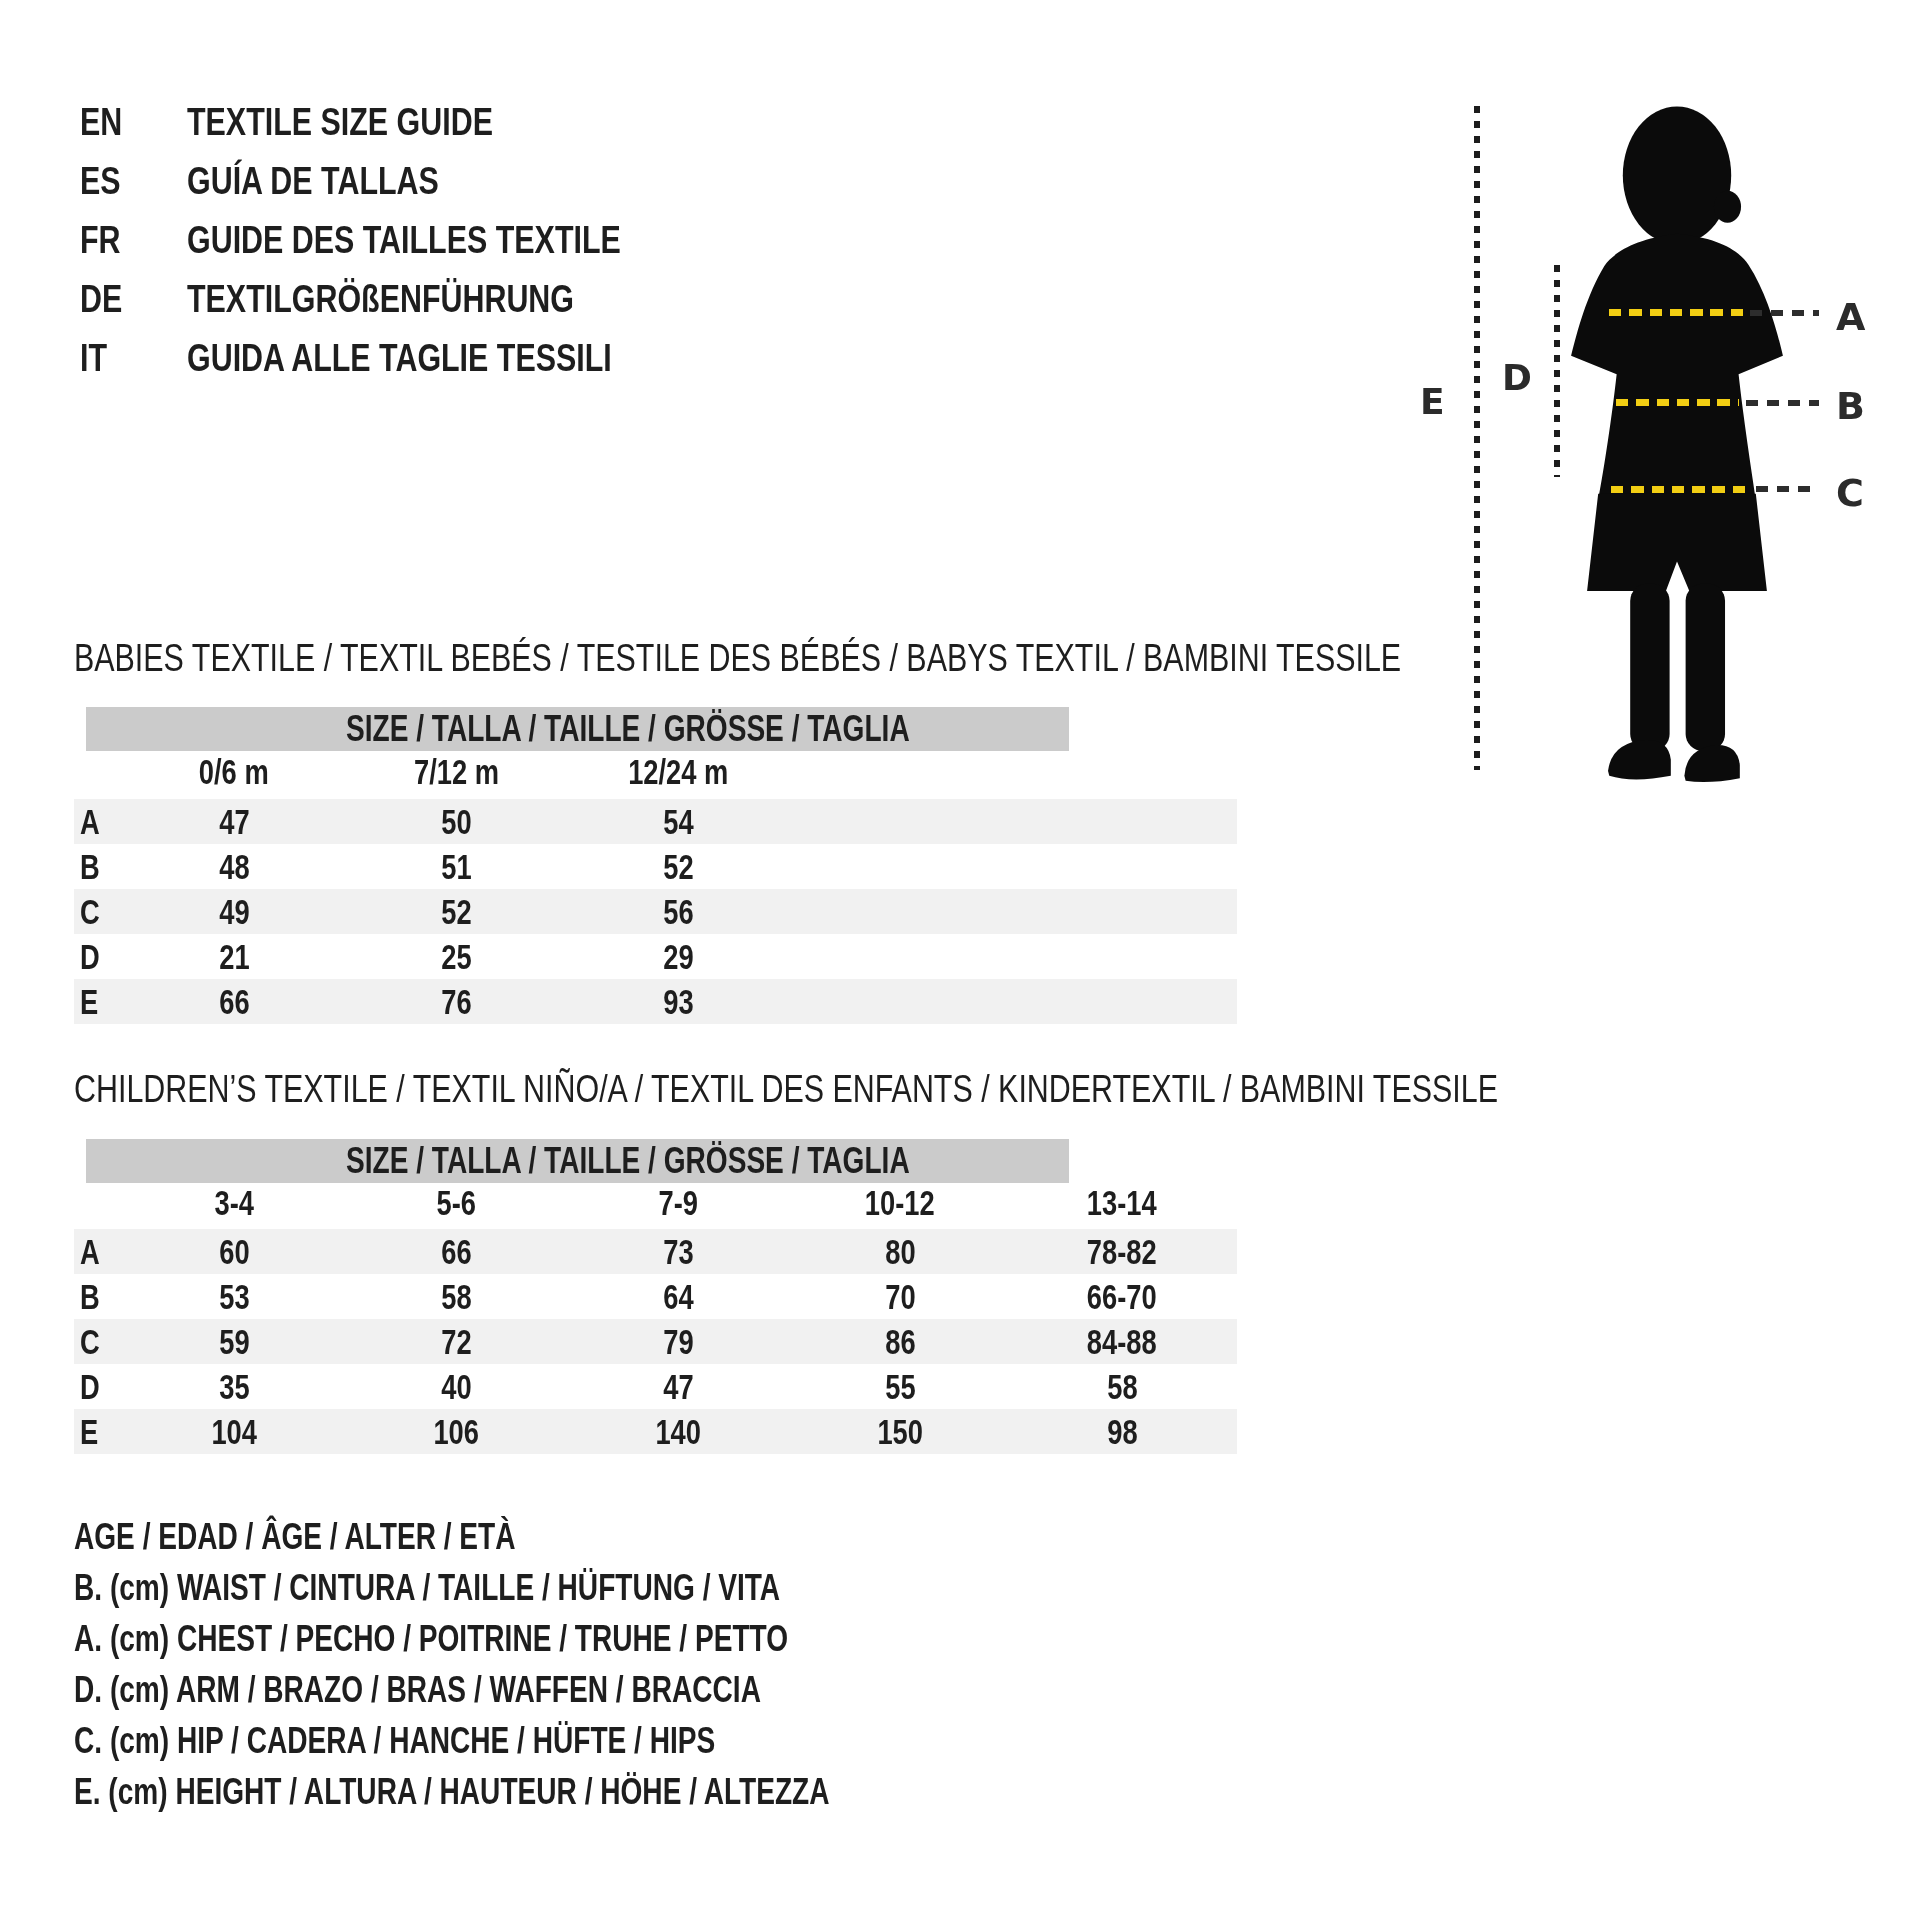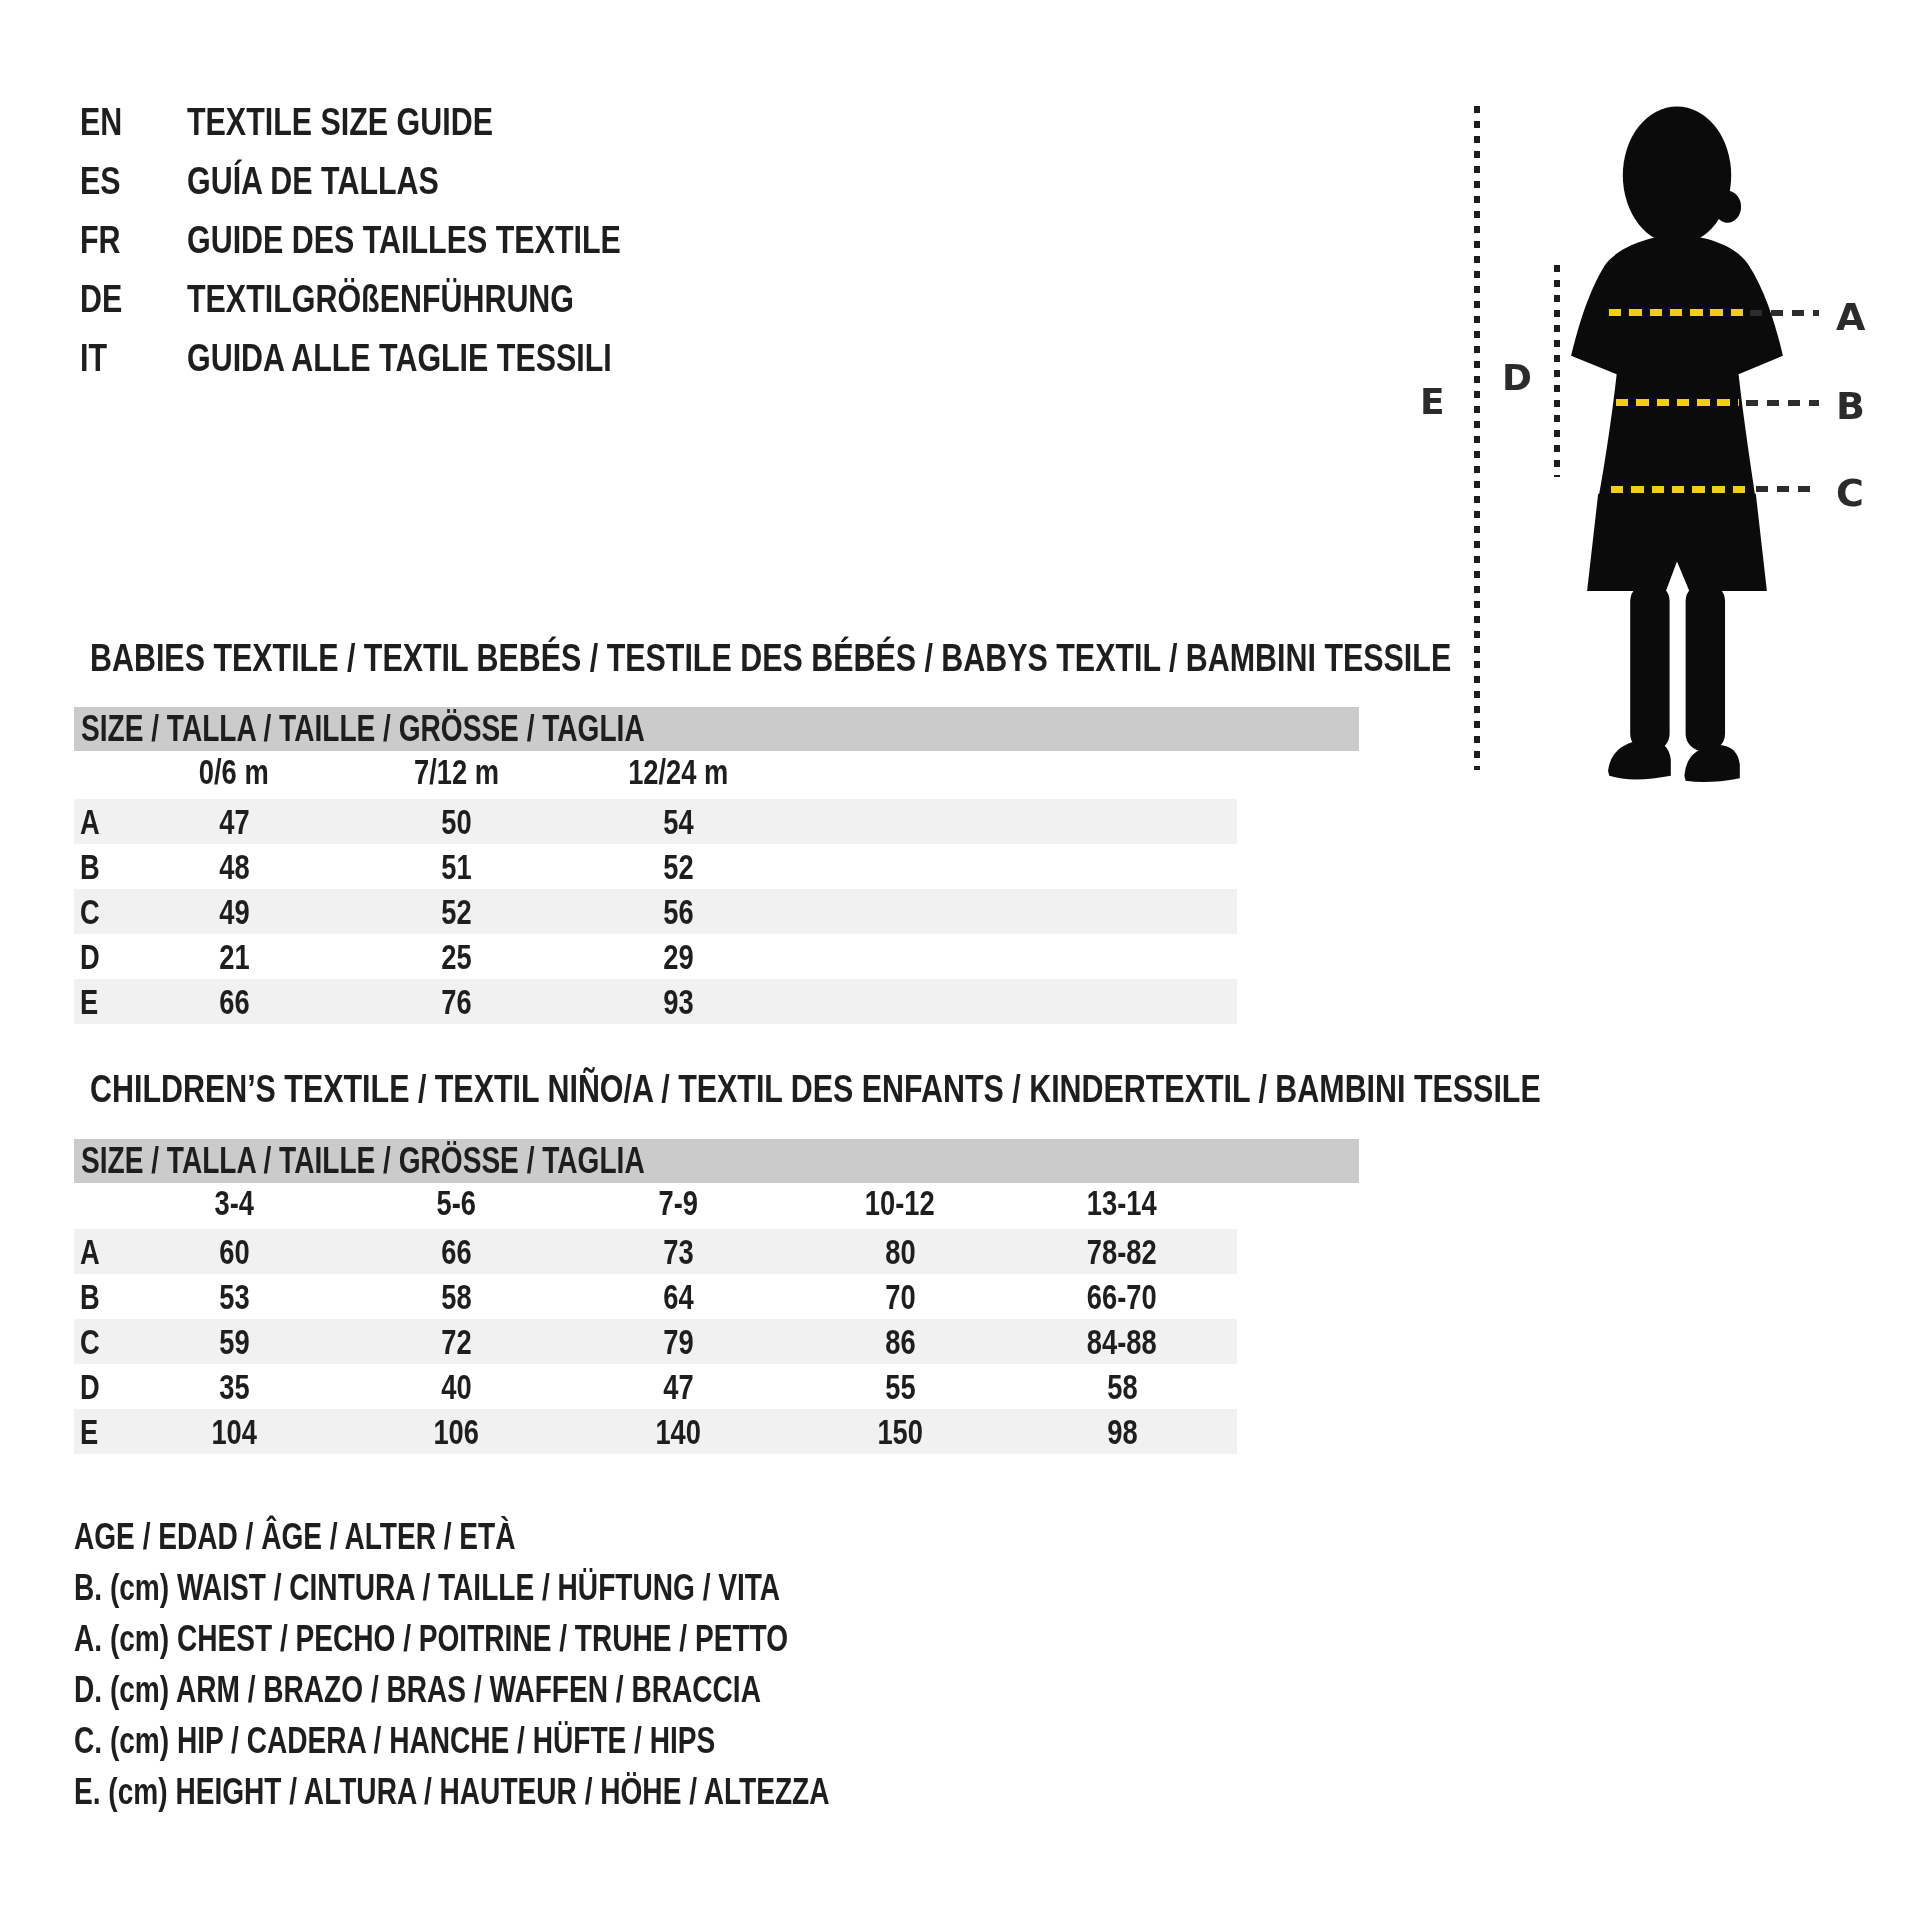--- a/index.html
+++ b/index.html
@@ -18,25 +18,25 @@
   
   .cd{display:inline-block;transform:scaleX(0.78);transform-origin:50% 50%;white-space:nowrap;}
   .cdl{display:inline-block;transform:scaleX(0.78);transform-origin:0 50%;white-space:nowrap;}
 
   
   .langs{position:absolute;left:80px;top:92px;}
   .lang-row{display:flex;height:59px;align-items:center;font-size:39px;font-weight:700;gap:15px;}
   .lang-code{width:92px;}
 
   
-  .section-title{position:absolute;left:90px;font-size:39px;font-weight:700;line-height:44px;}
-
-  
-  .size-bar{position:absolute;left:74px;width:1285px;height:44px;background:var(--header-bar);
-    font-size:36px;font-weight:700;line-height:44px;padding-left:7.4px;}
+  .section-title{position:absolute;left:74px;font-size:39px;font-weight:400;line-height:44px;}
+
+  
+  .size-bar{position:absolute;left:86px;width:983px;height:44px;background:var(--header-bar);
+    font-size:36px;font-weight:700;line-height:44px;padding-left:7.4px;text-align:right;}
 
   
   .trow{display:grid;align-items:center;font-size:35px;font-weight:700;width:1163px;}
   .cols3{grid-template-columns:49px 222px 222px 222px;}
   .cols5{grid-template-columns:49px 222px 222px 222px 222px 222px;}
   .thead{position:absolute;left:74px;height:36px;}
   .tbody{position:absolute;left:74px;}
   .tbody .trow{height:45px;}
   .tbody .trow:nth-child(odd){background:var(--row-alt);}
   .tcell{text-align:center;}

